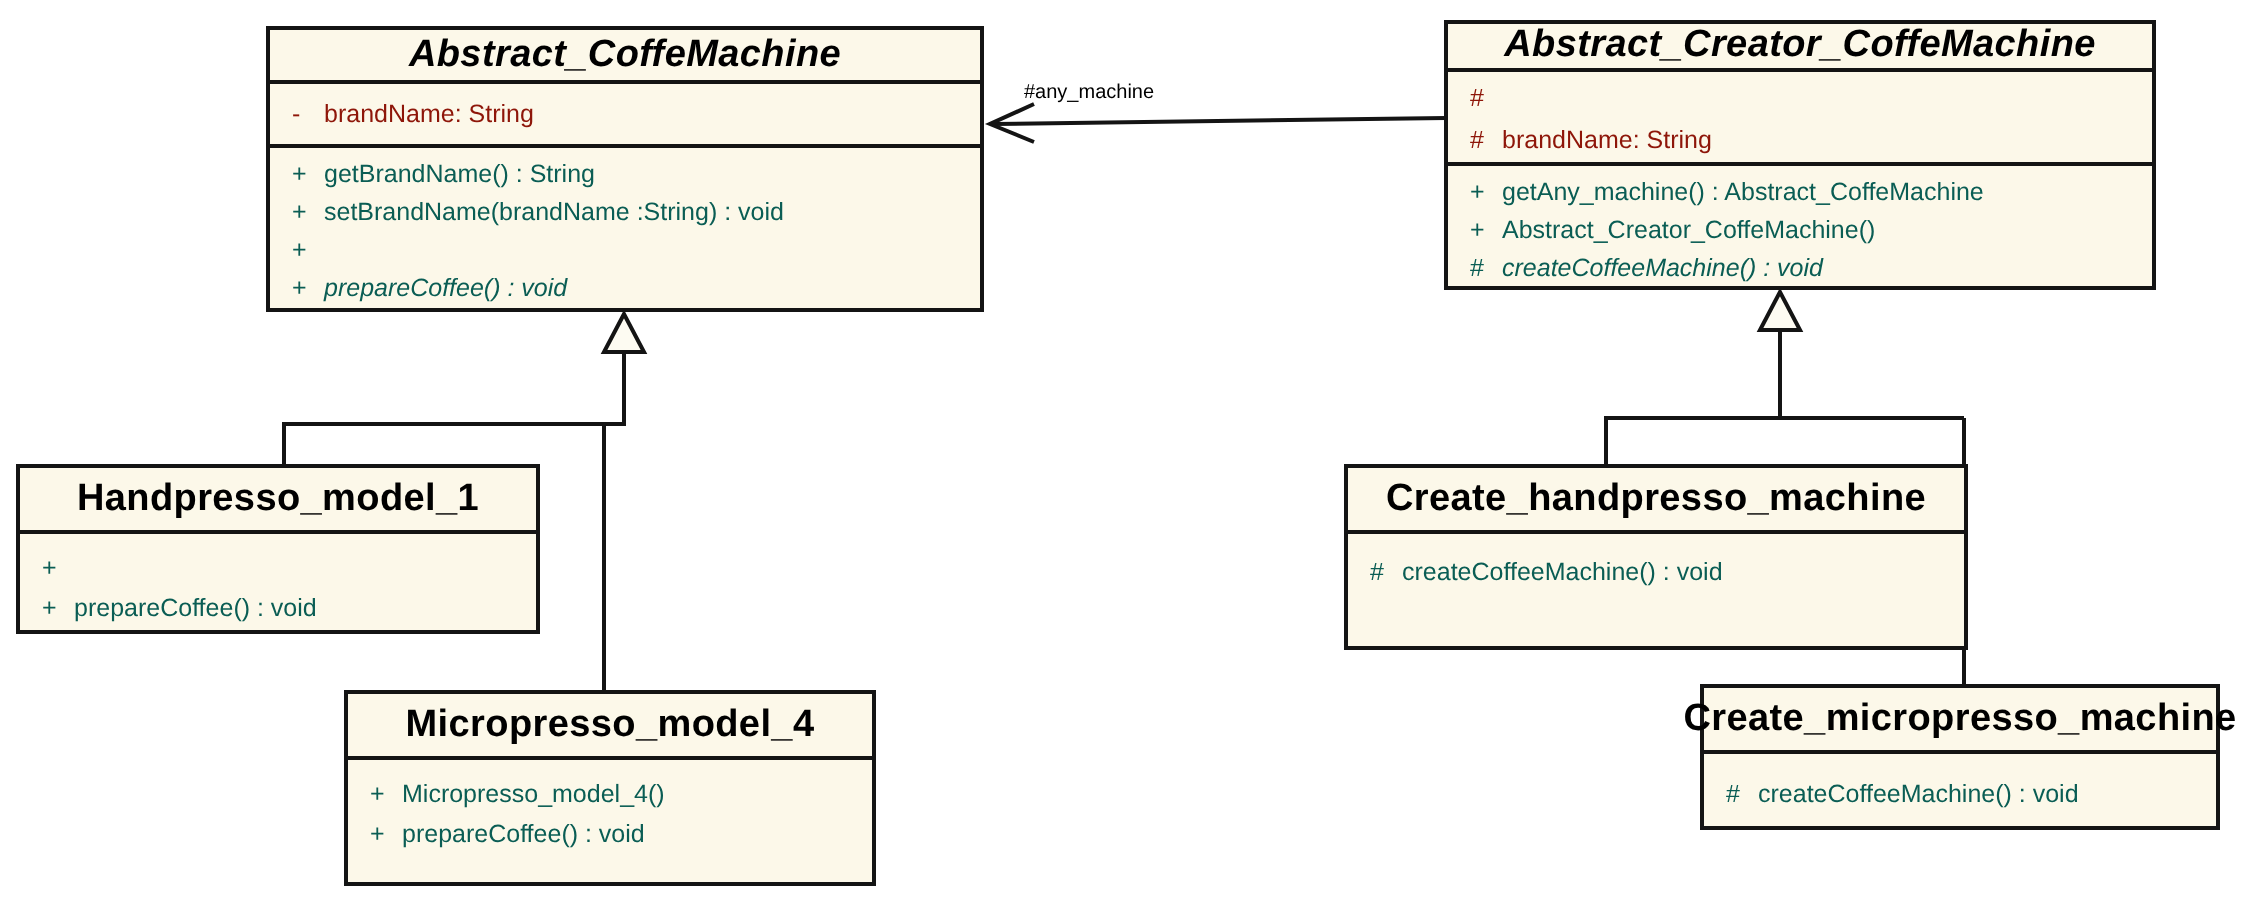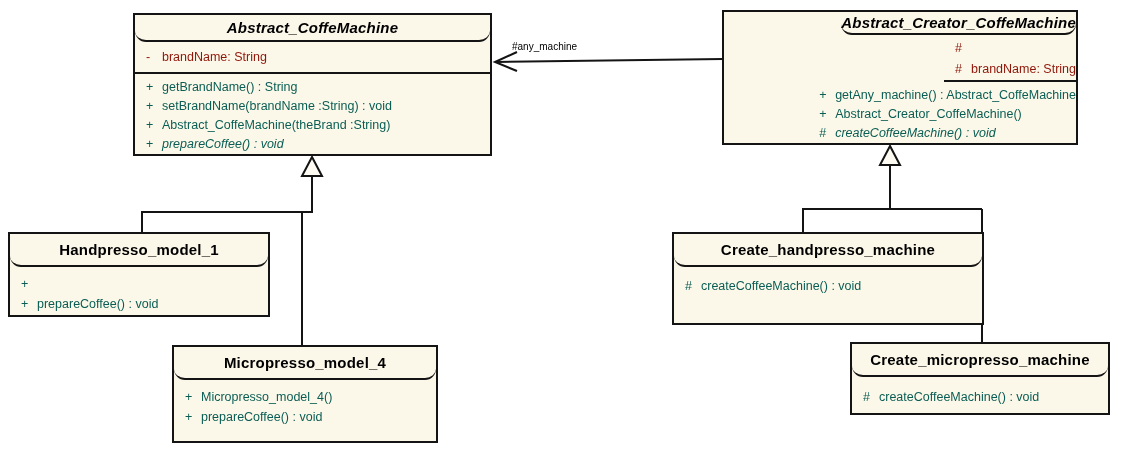--- a/index.html
+++ b/index.html
@@ -15,39 +15,38 @@
   }
   .wires{position:absolute;left:0;top:0;z-index:1;}
   .uml-class{
     position:absolute;z-index:2;box-sizing:border-box;
     background:var(--fill);border:2px solid var(--border);
     display:flex;flex-direction:column;
   }
   .title{
     box-sizing:border-box;border-bottom:2px solid var(--border);
     display:flex;align-items:center;justify-content:center;
-    font-weight:bold;font-size:15px;color:var(--title);
+    font-weight:bold;font-size:19px;color:var(--title);
     letter-spacing:.2px;
-    border-radius:11px;
   }
   .abstract .title{font-style:italic;}
   .attrs{box-sizing:border-box;border-bottom:2px solid var(--border);}
   .ops{box-sizing:border-box;flex:1;}
   .row{display:flex;font-size:12.5px;white-space:nowrap;}
   .row .vis{width:27px;padding-left:11px;box-sizing:border-box;flex:0 0 auto;}
   .row.attr{color:var(--attribute);}
   .row.op{color:var(--method);}
   .row.it .txt{font-style:italic;}
   
   .c1{left:133px;top:13px;width:359px;height:143px;}
   .c1 .title{height:29px;}
   .c1 .attrs{height:33px;padding-top:6px;}
   .c1 .ops{padding-top:4px;}
   .c1 .row{line-height:19px;}
-  .c2{left:722px;top:10px;width:356px;height:135px;align-items:flex-end;}
+  .c2{left:722px;top:10px;width:356px;height:135px;}
   .c2 .title{height:28px;}
   .c2 .attrs{height:47px;padding-top:3px;}
   .c2 .attrs .row{line-height:21px;}
   .c2 .ops{padding-top:4px;}
   .c2 .ops .row{line-height:19px;}
   .c3{left:8px;top:232px;width:262px;height:85px;justify-content:space-between;}
   .c4{left:172px;top:345px;width:266px;height:98px;}
   .c5{left:672px;top:232px;width:312px;height:93px;}
   .c6{left:850px;top:342px;width:260px;height:73px;}
   .c3 .title,.c4 .title,.c5 .title,.c6 .title{height:33px;}
@@ -96,21 +95,20 @@
       <div class="row op">
         <span class="vis">+</span>
         <span class="txt">getBrandName() : String</span>
       </div>
       <div class="row op">
         <span class="vis">+</span>
         <span class="txt">setBrandName(brandName :String) : void</span>
       </div>
       <div class="row op">
         <span class="vis">+</span>
-        <span class="txt">Abstract_CoffeMachine(theBrand :String)</span>
       </div>
       <div class="row op it">
         <span class="vis">+</span>
         <span class="txt">prepareCoffee() : void</span>
       </div>
     </div>
   </div>
 
   <div class="uml-class abstract c2">
     <div class="title">Abstract_Creator_CoffeMachine</div>

